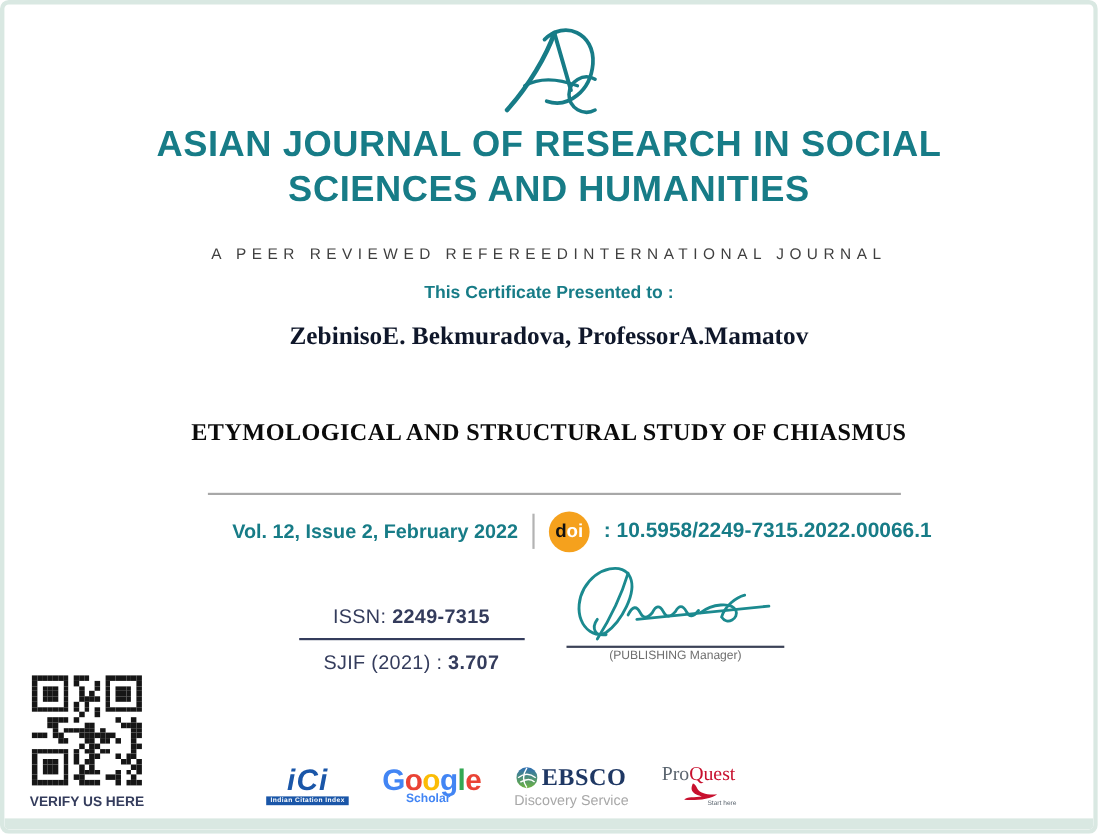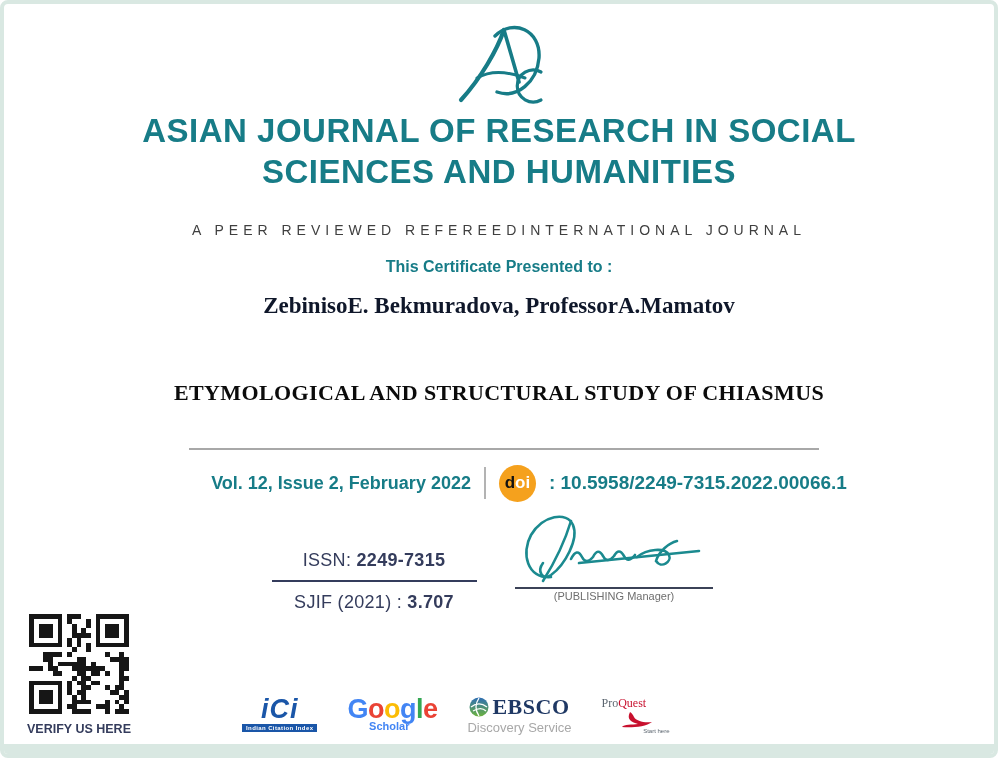--- a/index.html
+++ b/index.html
@@ -89,21 +89,21 @@
   .cnki-text{display:flex;flex-direction:column;align-items:flex-start;}
   .cnki-word{font-size:21px;font-weight:700;color:#1f3864;line-height:20px;letter-spacing:1px;}
   .cnki-caption{font-size:10px;color:#3d3d3d;letter-spacing:2.2px;margin-top:1px;}
 
   .ebsco{align-items:center;}
   .ebsco-top{display:flex;align-items:center;gap:3px;}
   .ebsco-word{font-family:"Liberation Serif",serif;font-size:22px;font-weight:700;color:#1f3864;letter-spacing:.5px;}
   .ebsco-caption{font-size:13px;color:#a8a8a8;margin-top:0;}
 
   .proquest{align-items:flex-start;}
-  .pq-top{font-family:"Liberation Serif",serif;font-size:12px;line-height:18px;}
+  .pq-top{font-family:"Liberation Serif",serif;font-size:18px;line-height:18px;}
   .pq-pro{color:#5c6670;} .pq-quest{color:#c8102e;}
   .pq-caption{font-size:6px;color:#5c6670;align-self:flex-end;margin-right:2px;}
 
   .footer-bar{left:0;right:0;bottom:0;height:10px;background:var(--mint);}
 </style>
 </head>
 <body>
 
 <div class="certificate">
 

